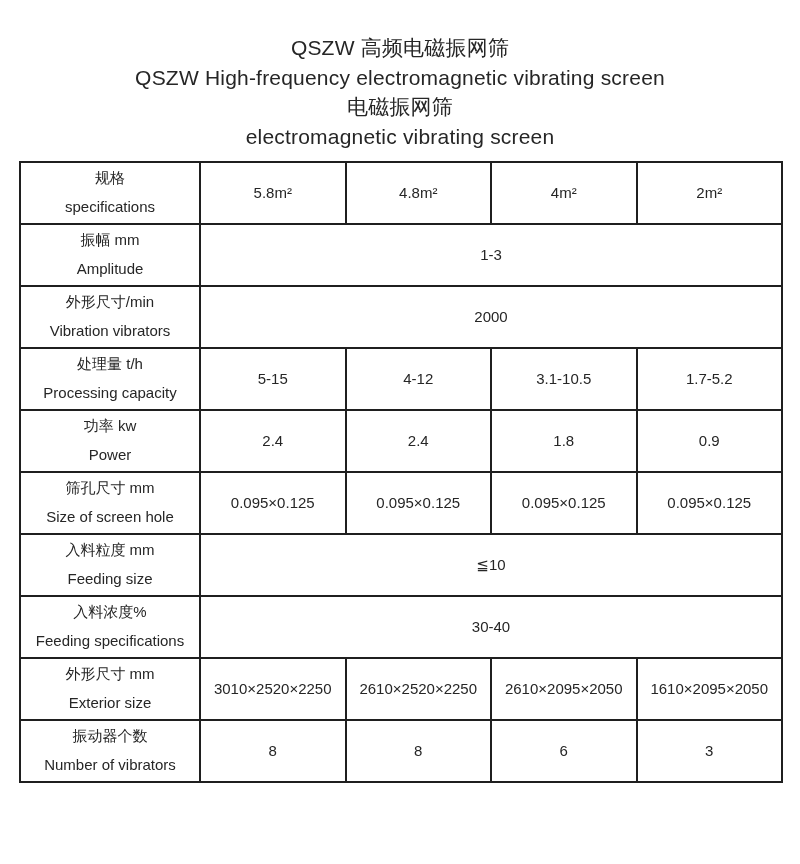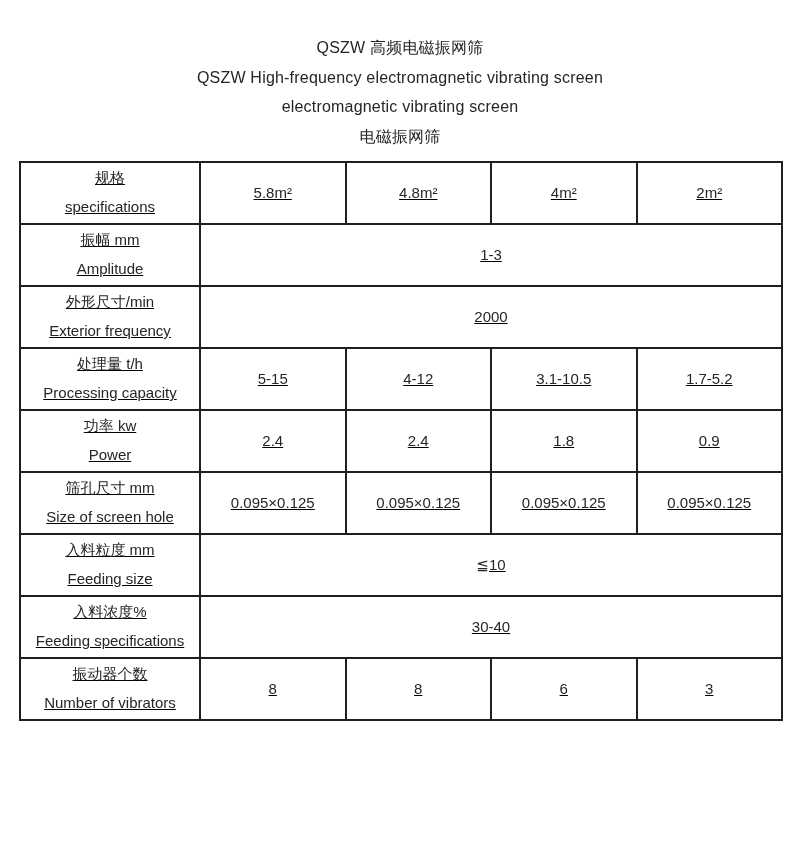--- a/index.html
+++ b/index.html
@@ -11,32 +11,31 @@
     width: 800px;
     height: 864px;
     background: #ffffff;
     overflow: hidden;
   }
   .titles {
     padding-top: 38px;
     text-align: center;
   }
   .title-line {
-    font-size: 16px;
+    font-size: 21px;
     line-height: 20px;
     margin-bottom: 9.5px;
     color: #262626;
     letter-spacing: 0.2px;
   }
   table.spec-table {
     border-collapse: collapse;
     table-layout: fixed;
     margin: 14px 10px 0 19px;
     width: 762px;
-    text-decoration: underline;
   }
   table.spec-table col.label-col { width: 180px; }
   table.spec-table col.data-col  { width: 145.5px; }
   table.spec-table th,
   table.spec-table td {
     border: 2px solid #1f1f1f;
     height: 62px;
     text-align: center;
     vertical-align: middle;
     font-size: 15px;
@@ -48,22 +47,22 @@
   th .en { display: block; line-height: 18px; }
 </style>
 </head>
 <body>
 
 <div class="page">
 
   <div class="titles">
     <div class="title-line">QSZW 高频电磁振网筛</div>
     <div class="title-line">QSZW High-frequency electromagnetic vibrating screen</div>
+    <div class="title-line">电磁振网筛</div>
     <div class="title-line">electromagnetic vibrating screen</div>
-    <div class="title-line">电磁振网筛</div>
   </div>
 
   <table class="spec-table">
     <colgroup>
       <col class="label-col">
       <col class="data-col">
         <col class="data-col">
         <col class="data-col">
         <col class="data-col">
     </colgroup>
@@ -85,21 +84,21 @@
         <th>
           <span class="zh">振幅 mm</span>
           <span class="en">Amplitude</span>
         </th>
         <td colspan="4">1-3</td>
       </tr>
 
       <tr>
         <th>
           <span class="zh">外形尺寸/min</span>
-          <span class="en">Exterior frequency</span>
+          <span class="en">Vibration vibrators</span>
         </th>
         <td colspan="4">2000</td>
       </tr>
 
       <tr>
         <th>
           <span class="zh">处理量 t/h</span>
           <span class="en">Processing capacity</span>
         </th>
         <td>5-15</td>
@@ -139,20 +138,30 @@
       </tr>
 
       <tr>
         <th>
           <span class="zh">入料浓度%</span>
           <span class="en">Feeding specifications</span>
         </th>
         <td colspan="4">30-40</td>
       </tr>
 
+      <tr>
+        <th>
+          <span class="zh">外形尺寸 mm</span>
+          <span class="en">Exterior size</span>
+        </th>
+        <td>3010×2520×2250</td>
+        <td>2610×2520×2250</td>
+        <td>2610×2095×2050</td>
+        <td>1610×2095×2050</td>
+      </tr>
 
       <tr>
         <th>
           <span class="zh">振动器个数</span>
           <span class="en">Number of vibrators</span>
         </th>
         <td>8</td>
         <td>8</td>
         <td>6</td>
         <td>3</td>

